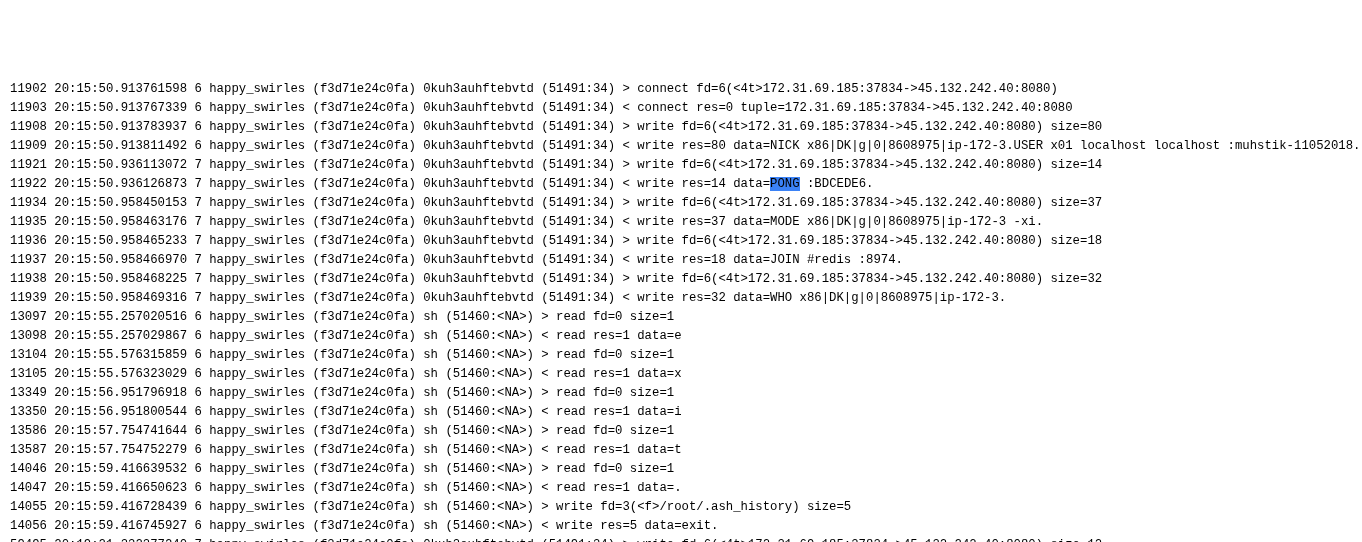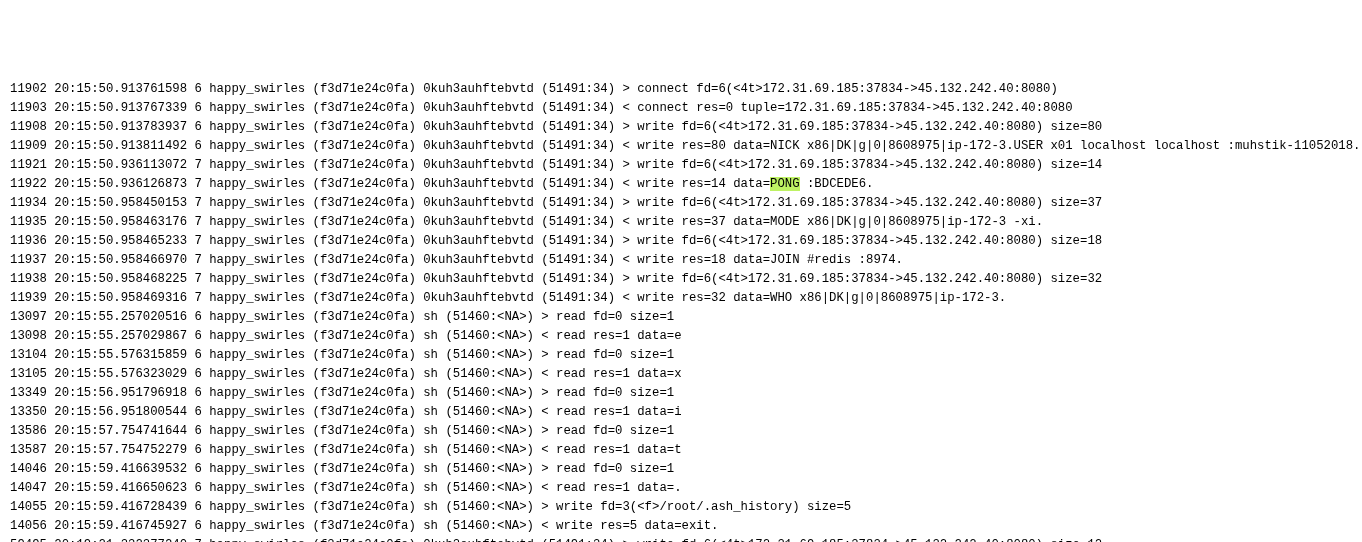--- a/index.html
+++ b/index.html
@@ -10,21 +10,21 @@
       font-size: 12.3px;
       line-height: 19px;
       color: #000;
       white-space: pre;
       overflow-x: auto;
     }
     .line {
       display: block;
     }
     .hl-yellow {
-      background: #bef264;
+      background: #3b82f6;
       color: #000;
     }
   </style>
 </head>
 <body>
 
 
 
 <div id="log"><div class="line">11902 20:15:50.913761598 6 happy_swirles (f3d71e24c0fa) 0kuh3auhftebvtd (51491:34) &gt; connect fd=6(&lt;4t&gt;172.31.69.185:37834-&gt;45.132.242.40:8080)</div><div class="line">11903 20:15:50.913767339 6 happy_swirles (f3d71e24c0fa) 0kuh3auhftebvtd (51491:34) &lt; connect res=0 tuple=172.31.69.185:37834-&gt;45.132.242.40:8080</div><div class="line">11908 20:15:50.913783937 6 happy_swirles (f3d71e24c0fa) 0kuh3auhftebvtd (51491:34) &gt; write fd=6(&lt;4t&gt;172.31.69.185:37834-&gt;45.132.242.40:8080) size=80</div><div class="line">11909 20:15:50.913811492 6 happy_swirles (f3d71e24c0fa) 0kuh3auhftebvtd (51491:34) &lt; write res=80 data=NICK x86|DK|g|0|8608975|ip-172-3.USER x01 localhost localhost :muhstik-11052018.</div><div class="line">11921 20:15:50.936113072 7 happy_swirles (f3d71e24c0fa) 0kuh3auhftebvtd (51491:34) &gt; write fd=6(&lt;4t&gt;172.31.69.185:37834-&gt;45.132.242.40:8080) size=14</div><div class="line">11922 20:15:50.936126873 7 happy_swirles (f3d71e24c0fa) 0kuh3auhftebvtd (51491:34) &lt; write res=14 data=<span class="hl-yellow">PONG</span> :BDCEDE6.</div><div class="line">11934 20:15:50.958450153 7 happy_swirles (f3d71e24c0fa) 0kuh3auhftebvtd (51491:34) &gt; write fd=6(&lt;4t&gt;172.31.69.185:37834-&gt;45.132.242.40:8080) size=37</div><div class="line">11935 20:15:50.958463176 7 happy_swirles (f3d71e24c0fa) 0kuh3auhftebvtd (51491:34) &lt; write res=37 data=MODE x86|DK|g|0|8608975|ip-172-3 -xi.</div><div class="line">11936 20:15:50.958465233 7 happy_swirles (f3d71e24c0fa) 0kuh3auhftebvtd (51491:34) &gt; write fd=6(&lt;4t&gt;172.31.69.185:37834-&gt;45.132.242.40:8080) size=18</div><div class="line">11937 20:15:50.958466970 7 happy_swirles (f3d71e24c0fa) 0kuh3auhftebvtd (51491:34) &lt; write res=18 data=JOIN #redis :8974.</div><div class="line">11938 20:15:50.958468225 7 happy_swirles (f3d71e24c0fa) 0kuh3auhftebvtd (51491:34) &gt; write fd=6(&lt;4t&gt;172.31.69.185:37834-&gt;45.132.242.40:8080) size=32</div><div class="line">11939 20:15:50.958469316 7 happy_swirles (f3d71e24c0fa) 0kuh3auhftebvtd (51491:34) &lt; write res=32 data=WHO x86|DK|g|0|8608975|ip-172-3.</div><div class="line">13097 20:15:55.257020516 6 happy_swirles (f3d71e24c0fa) sh (51460:&lt;NA&gt;) &gt; read fd=0 size=1</div><div class="line">13098 20:15:55.257029867 6 happy_swirles (f3d71e24c0fa) sh (51460:&lt;NA&gt;) &lt; read res=1 data=e</div><div class="line">13104 20:15:55.576315859 6 happy_swirles (f3d71e24c0fa) sh (51460:&lt;NA&gt;) &gt; read fd=0 size=1</div><div class="line">13105 20:15:55.576323029 6 happy_swirles (f3d71e24c0fa) sh (51460:&lt;NA&gt;) &lt; read res=1 data=x</div><div class="line">13349 20:15:56.951796918 6 happy_swirles (f3d71e24c0fa) sh (51460:&lt;NA&gt;) &gt; read fd=0 size=1</div><div class="line">13350 20:15:56.951800544 6 happy_swirles (f3d71e24c0fa) sh (51460:&lt;NA&gt;) &lt; read res=1 data=i</div><div class="line">13586 20:15:57.754741644 6 happy_swirles (f3d71e24c0fa) sh (51460:&lt;NA&gt;) &gt; read fd=0 size=1</div><div class="line">13587 20:15:57.754752279 6 happy_swirles (f3d71e24c0fa) sh (51460:&lt;NA&gt;) &lt; read res=1 data=t</div><div class="line">14046 20:15:59.416639532 6 happy_swirles (f3d71e24c0fa) sh (51460:&lt;NA&gt;) &gt; read fd=0 size=1</div><div class="line">14047 20:15:59.416650623 6 happy_swirles (f3d71e24c0fa) sh (51460:&lt;NA&gt;) &lt; read res=1 data=.</div><div class="line">14055 20:15:59.416728439 6 happy_swirles (f3d71e24c0fa) sh (51460:&lt;NA&gt;) &gt; write fd=3(&lt;f&gt;/root/.ash_history) size=5</div><div class="line">14056 20:15:59.416745927 6 happy_swirles (f3d71e24c0fa) sh (51460:&lt;NA&gt;) &lt; write res=5 data=exit.</div><div class="line">59495 20:19:21.332377240 7 happy_swirles (f3d71e24c0fa) 0kuh3auhftebvtd (51491:34) &gt; write fd=6(&lt;4t&gt;172.31.69.185:37834-&gt;45.132.242.40:8080) size=12</div></div>
 

